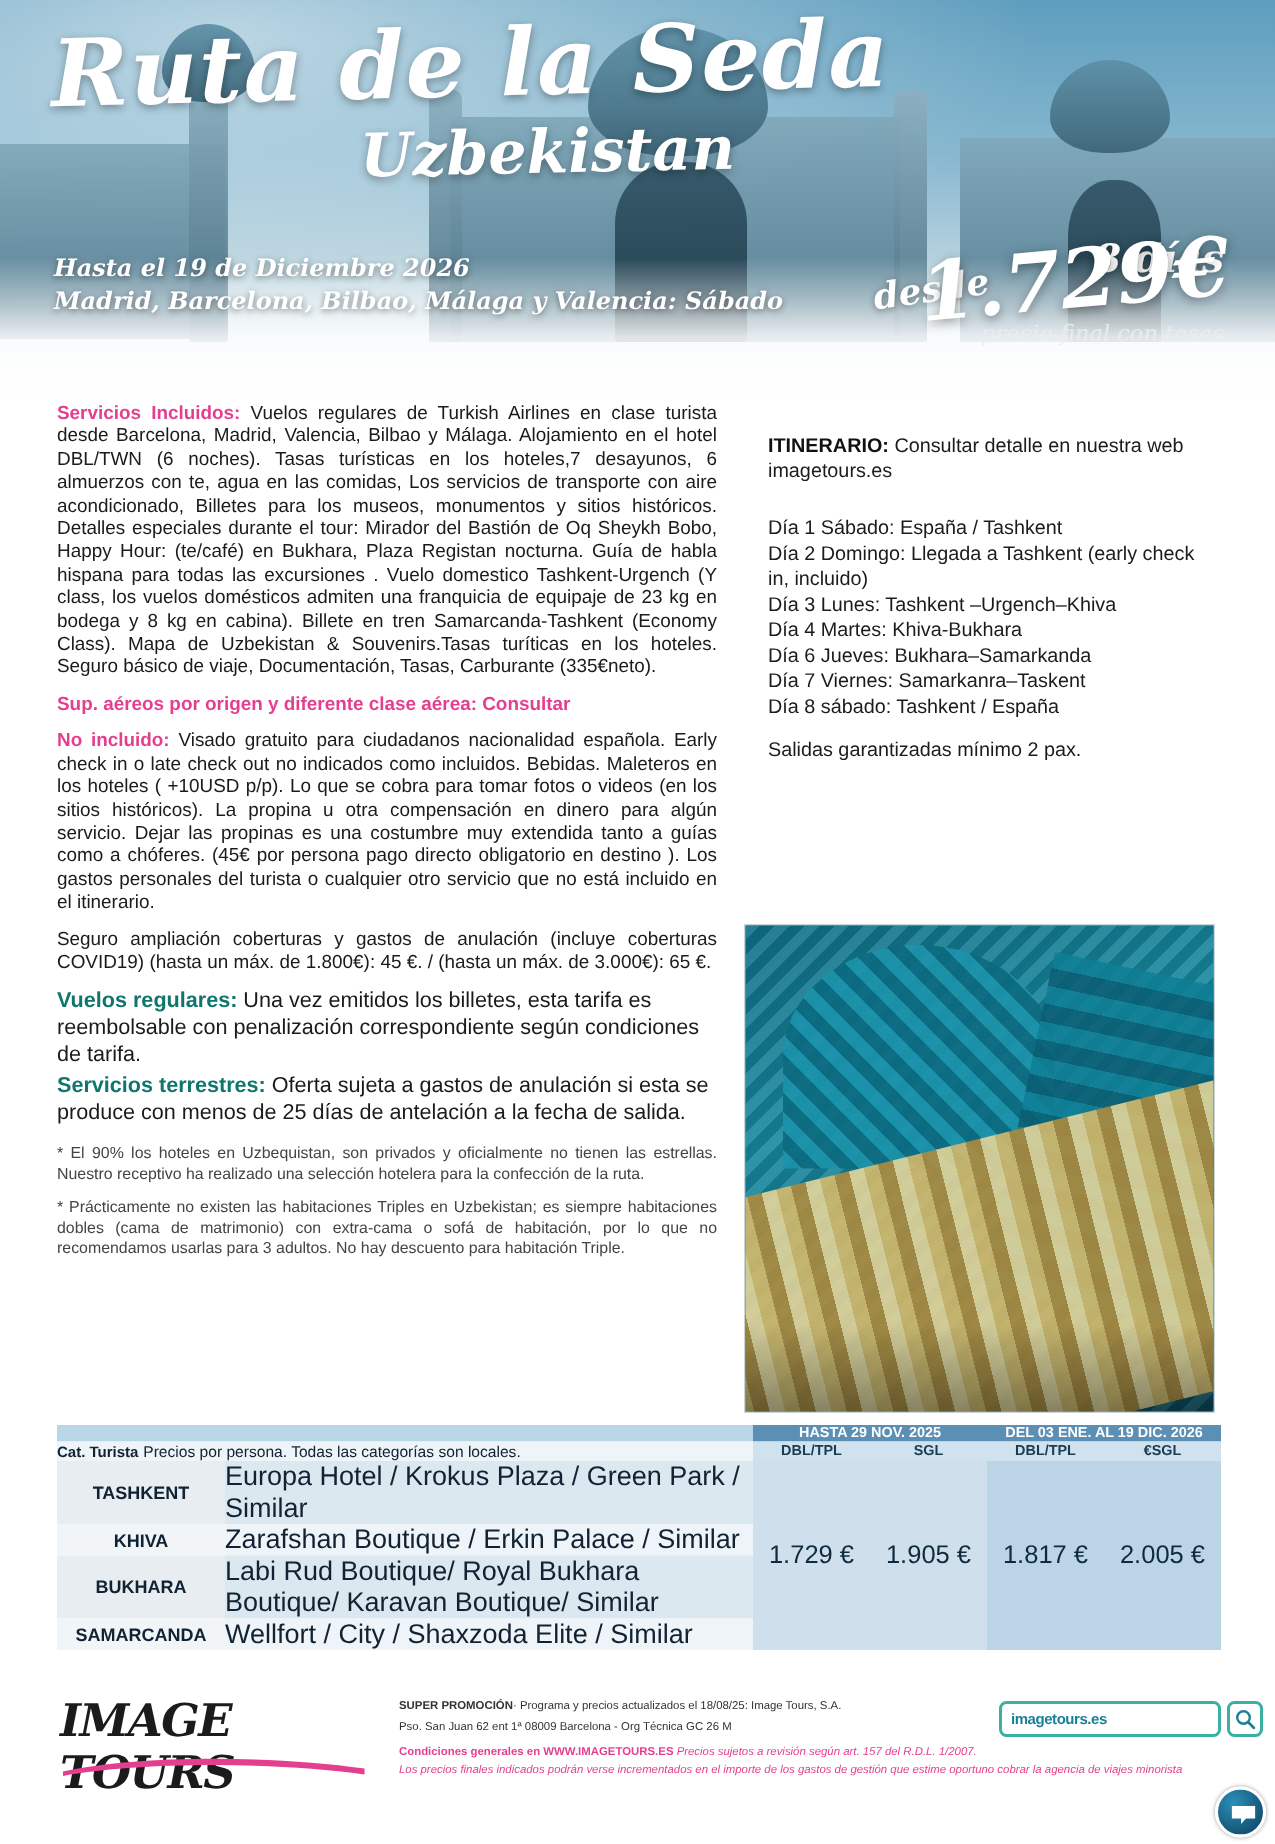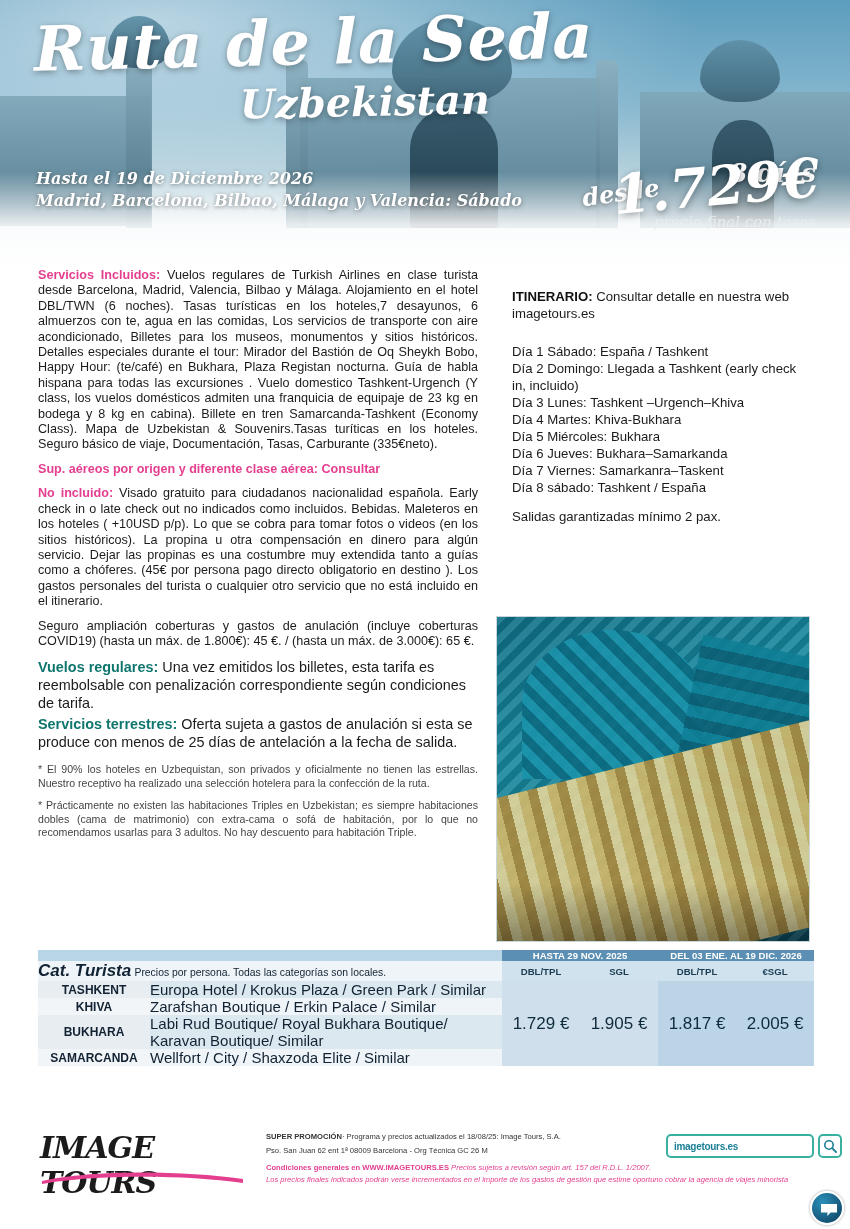--- a/index.html
+++ b/index.html
@@ -174,27 +174,27 @@
   
   .table-wrap {
     position:absolute; left:38px; top:950px; width:776px;
   }
   table.prices { border-collapse: collapse; width:776px; font-size:11px; }
   table.prices td, table.prices th { padding:0; }
   .th-band { background:#b9d6e6; height:10px; }
   .th-blue { background:#5b8fb4; color:#fff; font-weight:bold; font-size:9.6px; text-align:center; padding:4px 2px; }
   .th-light { background:#cfe2ee; font-size:9.6px; font-weight:bold; text-align:center; padding:4px 2px; color:#1b3c52; }
   .cat-cell { background:#e8edf1; font-weight:bold; font-size:12px; text-align:center; padding:7px 4px; color:#123; }
-  .city-cell { background:#dce8ef; font-size:15px; padding:7px 10px; color:#123; }
+  .city-cell { background:#dce8ef; font-size:18px; padding:7px 10px; color:#123; }
   .city-cell.alt { background:#eef4f7; }
   .cat-cell.alt { background:#f2f5f7; }
   .price-cell { background:#cfe0ec; font-size:17px; font-weight:normal; text-align:center; color:#0e2a3c; }
   .price-cell.alt { background:#bcd5e6; }
   .hdr-left { background:#eef4f7; font-size:11.6px; padding:5px 8px; color:#123; }
-  .hdr-left b { font-size:17px;font-style:italic; }
+  .hdr-left b { font-size:10px; }
 
   
   .footer {
     position:absolute; left:0; top:1124px; width:850px; height:105px;
     background:#ffffff;
   }
   .logo {
     position:absolute; left:40px; top:6px; width:205px; height:52px;
   }
   .logo-text {
@@ -294,21 +294,20 @@
 
   <div class="col-right">
     <p class="p">
       <span class="right-head">ITINERARIO:</span><span> Consultar detalle en nuestra web imagetours.es</span>
     </p>
     <div class="spacer"></div>
     <p class="itin-line">Día 1 Sábado: España / Tashkent</p>
     <p class="itin-line">Día 2 Domingo: Llegada a Tashkent (early check in, incluido)</p>
     <p class="itin-line">Día 3 Lunes: Tashkent –Urgench–Khiva</p>
     <p class="itin-line">Día 4 Martes: Khiva-Bukhara</p>
-    <p class="itin-line">Día 5 Miércoles: Bukhara</p>
     <p class="itin-line">Día 6 Jueves: Bukhara–Samarkanda</p>
     <p class="itin-line">Día 7 Viernes: Samarkanra–Taskent</p>
     <p class="itin-line">Día 8 sábado: Tashkent / España</p>
     <div class="spacer"></div>
     <p class="itin-line">Salidas garantizadas mínimo 2 pax.</p>
   </div>
 
   <div class="photo">
     <div class="tile-a"></div>
     <div class="tile-c"></div>

